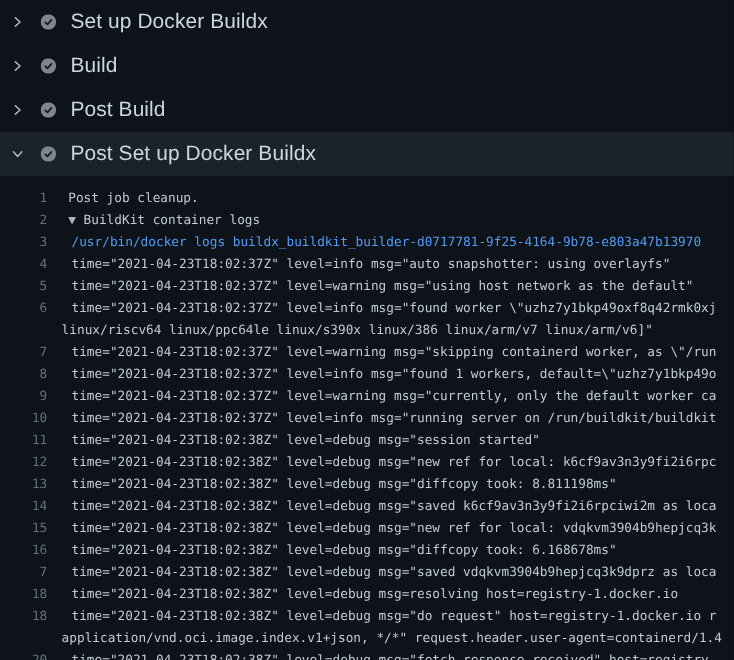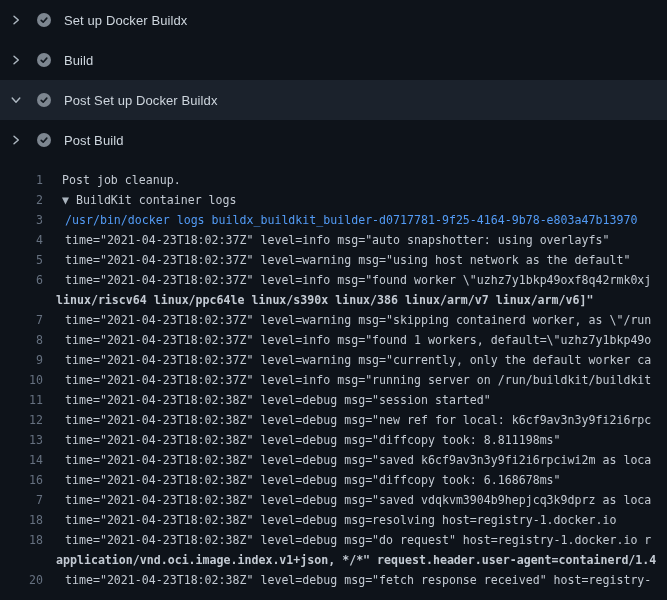--- a/index.html
+++ b/index.html
@@ -18,31 +18,31 @@
   html,body{width:667px;height:600px;overflow:hidden;background:var(--bg);}
   body{font-family:"Liberation Sans",sans-serif;}
 
   .steps{width:667px;}
   .step{height:40px;display:flex;align-items:center;padding-left:10px;cursor:pointer;}
   .step.expanded{background:var(--band);}
   .chev{width:12px;height:12px;flex:0 0 12px;display:flex;align-items:center;justify-content:center;margin-right:15px;}
   .chev svg{display:block;}
   .step.expanded .chev svg{transform:rotate(90deg);}
   .status{width:14px;height:14px;flex:0 0 14px;margin-right:13px;}
-  .step-label{color:var(--fg-header);font-size:13px;letter-spacing:.1px;}
+  .step-label{color:var(--fg-header);font-size:19px;letter-spacing:.1px;}
 
   .log{padding-top:10px;font-family:"DejaVu Sans Mono",monospace;font-size:11.6px;line-height:20px;}
   .row{display:flex;height:20px;}
   .ln{flex:0 0 43px;width:43px;text-align:right;color:var(--ln);cursor:pointer;user-select:none;}
   .txt{flex:1;margin-left:13px;color:var(--fg-log);white-space:pre;overflow:hidden;}
   .k-base .txt{text-indent:6px;}
   .k-group .txt{text-indent:6px;}
   .k-child .txt{text-indent:9px;}
   .k-command .txt{text-indent:9px;color:var(--cmd);}
-  .k-cont .txt{text-indent:0;font-weight:bold;}
+  .k-cont .txt{text-indent:0;}
   .tri{color:var(--tri);cursor:pointer;}
   .group-title{cursor:pointer;}
 </style>
 </head>
 <body>
 
 <div class="steps">
   <div class="step">
     <span class="chev">
       <svg width="12" height="12" viewBox="0 0 12 12">
@@ -64,47 +64,47 @@
         </svg>
     </span>
     <span class="status">
       <svg width="14" height="14" viewBox="0 0 14 14">
           <circle cx="7" cy="7" r="7" fill="var(--circle)"></circle>
           <path d="M4.2 7.3 L6.2 9.2 L9.8 5.1" fill="none" stroke="var(--check)" stroke-width="1.6" stroke-linecap="round" stroke-linejoin="round"></path>
         </svg>
     </span>
     <span class="step-label">Build</span>
   </div>
+  <div class="step">
+    <span class="chev">
+      <svg width="12" height="12" viewBox="0 0 12 12">
+          <path d="M4 2.2 L8.3 6 L4 9.8" fill="none" stroke="var(--chev)" stroke-width="1.4" stroke-linecap="round" stroke-linejoin="round"></path>
+        </svg>
+    </span>
+    <span class="status">
+      <svg width="14" height="14" viewBox="0 0 14 14">
+          <circle cx="7" cy="7" r="7" fill="var(--circle)"></circle>
+          <path d="M4.2 7.3 L6.2 9.2 L9.8 5.1" fill="none" stroke="var(--check)" stroke-width="1.6" stroke-linecap="round" stroke-linejoin="round"></path>
+        </svg>
+    </span>
+    <span class="step-label">Post Build</span>
+  </div>
   <div class="step expanded">
     <span class="chev">
       <svg width="12" height="12" viewBox="0 0 12 12">
           <path d="M4 2.2 L8.3 6 L4 9.8" fill="none" stroke="var(--chev)" stroke-width="1.4" stroke-linecap="round" stroke-linejoin="round"></path>
         </svg>
     </span>
     <span class="status">
       <svg width="14" height="14" viewBox="0 0 14 14">
           <circle cx="7" cy="7" r="7" fill="var(--circle)"></circle>
           <path d="M4.2 7.3 L6.2 9.2 L9.8 5.1" fill="none" stroke="var(--check)" stroke-width="1.6" stroke-linecap="round" stroke-linejoin="round"></path>
         </svg>
     </span>
     <span class="step-label">Post Set up Docker Buildx</span>
-  </div>
-  <div class="step">
-    <span class="chev">
-      <svg width="12" height="12" viewBox="0 0 12 12">
-          <path d="M4 2.2 L8.3 6 L4 9.8" fill="none" stroke="var(--chev)" stroke-width="1.4" stroke-linecap="round" stroke-linejoin="round"></path>
-        </svg>
-    </span>
-    <span class="status">
-      <svg width="14" height="14" viewBox="0 0 14 14">
-          <circle cx="7" cy="7" r="7" fill="var(--circle)"></circle>
-          <path d="M4.2 7.3 L6.2 9.2 L9.8 5.1" fill="none" stroke="var(--check)" stroke-width="1.6" stroke-linecap="round" stroke-linejoin="round"></path>
-        </svg>
-    </span>
-    <span class="step-label">Post Build</span>
   </div>
 </div>
 
 <div class="log">
     <div class="row k-base">
     <span class="ln">1</span>
     <span class="txt">Post job cleanup.</span>
   </div>
     <div class="row k-group">
     <span class="ln">2</span>
@@ -156,20 +156,24 @@
   </div>
     <div class="row k-child">
     <span class="ln">13</span>
     <span class="txt">time="2021-04-23T18:02:38Z" level=debug msg="diffcopy took: 8.811198ms"</span>
   </div>
     <div class="row k-child">
     <span class="ln">14</span>
     <span class="txt">time="2021-04-23T18:02:38Z" level=debug msg="saved k6cf9av3n3y9fi2i6rpciwi2m as loca</span>
   </div>
     <div class="row k-child">
+    <span class="ln">15</span>
+    <span class="txt">time="2021-04-23T18:02:38Z" level=debug msg="new ref for local: vdqkvm3904b9hepjcq3k</span>
+  </div>
+    <div class="row k-child">
     <span class="ln">16</span>
     <span class="txt">time="2021-04-23T18:02:38Z" level=debug msg="diffcopy took: 6.168678ms"</span>
   </div>
     <div class="row k-child">
     <span class="ln">7</span>
     <span class="txt">time="2021-04-23T18:02:38Z" level=debug msg="saved vdqkvm3904b9hepjcq3k9dprz as loca</span>
   </div>
     <div class="row k-child">
     <span class="ln">18</span>
     <span class="txt">time="2021-04-23T18:02:38Z" level=debug msg=resolving host=registry-1.docker.io</span>

